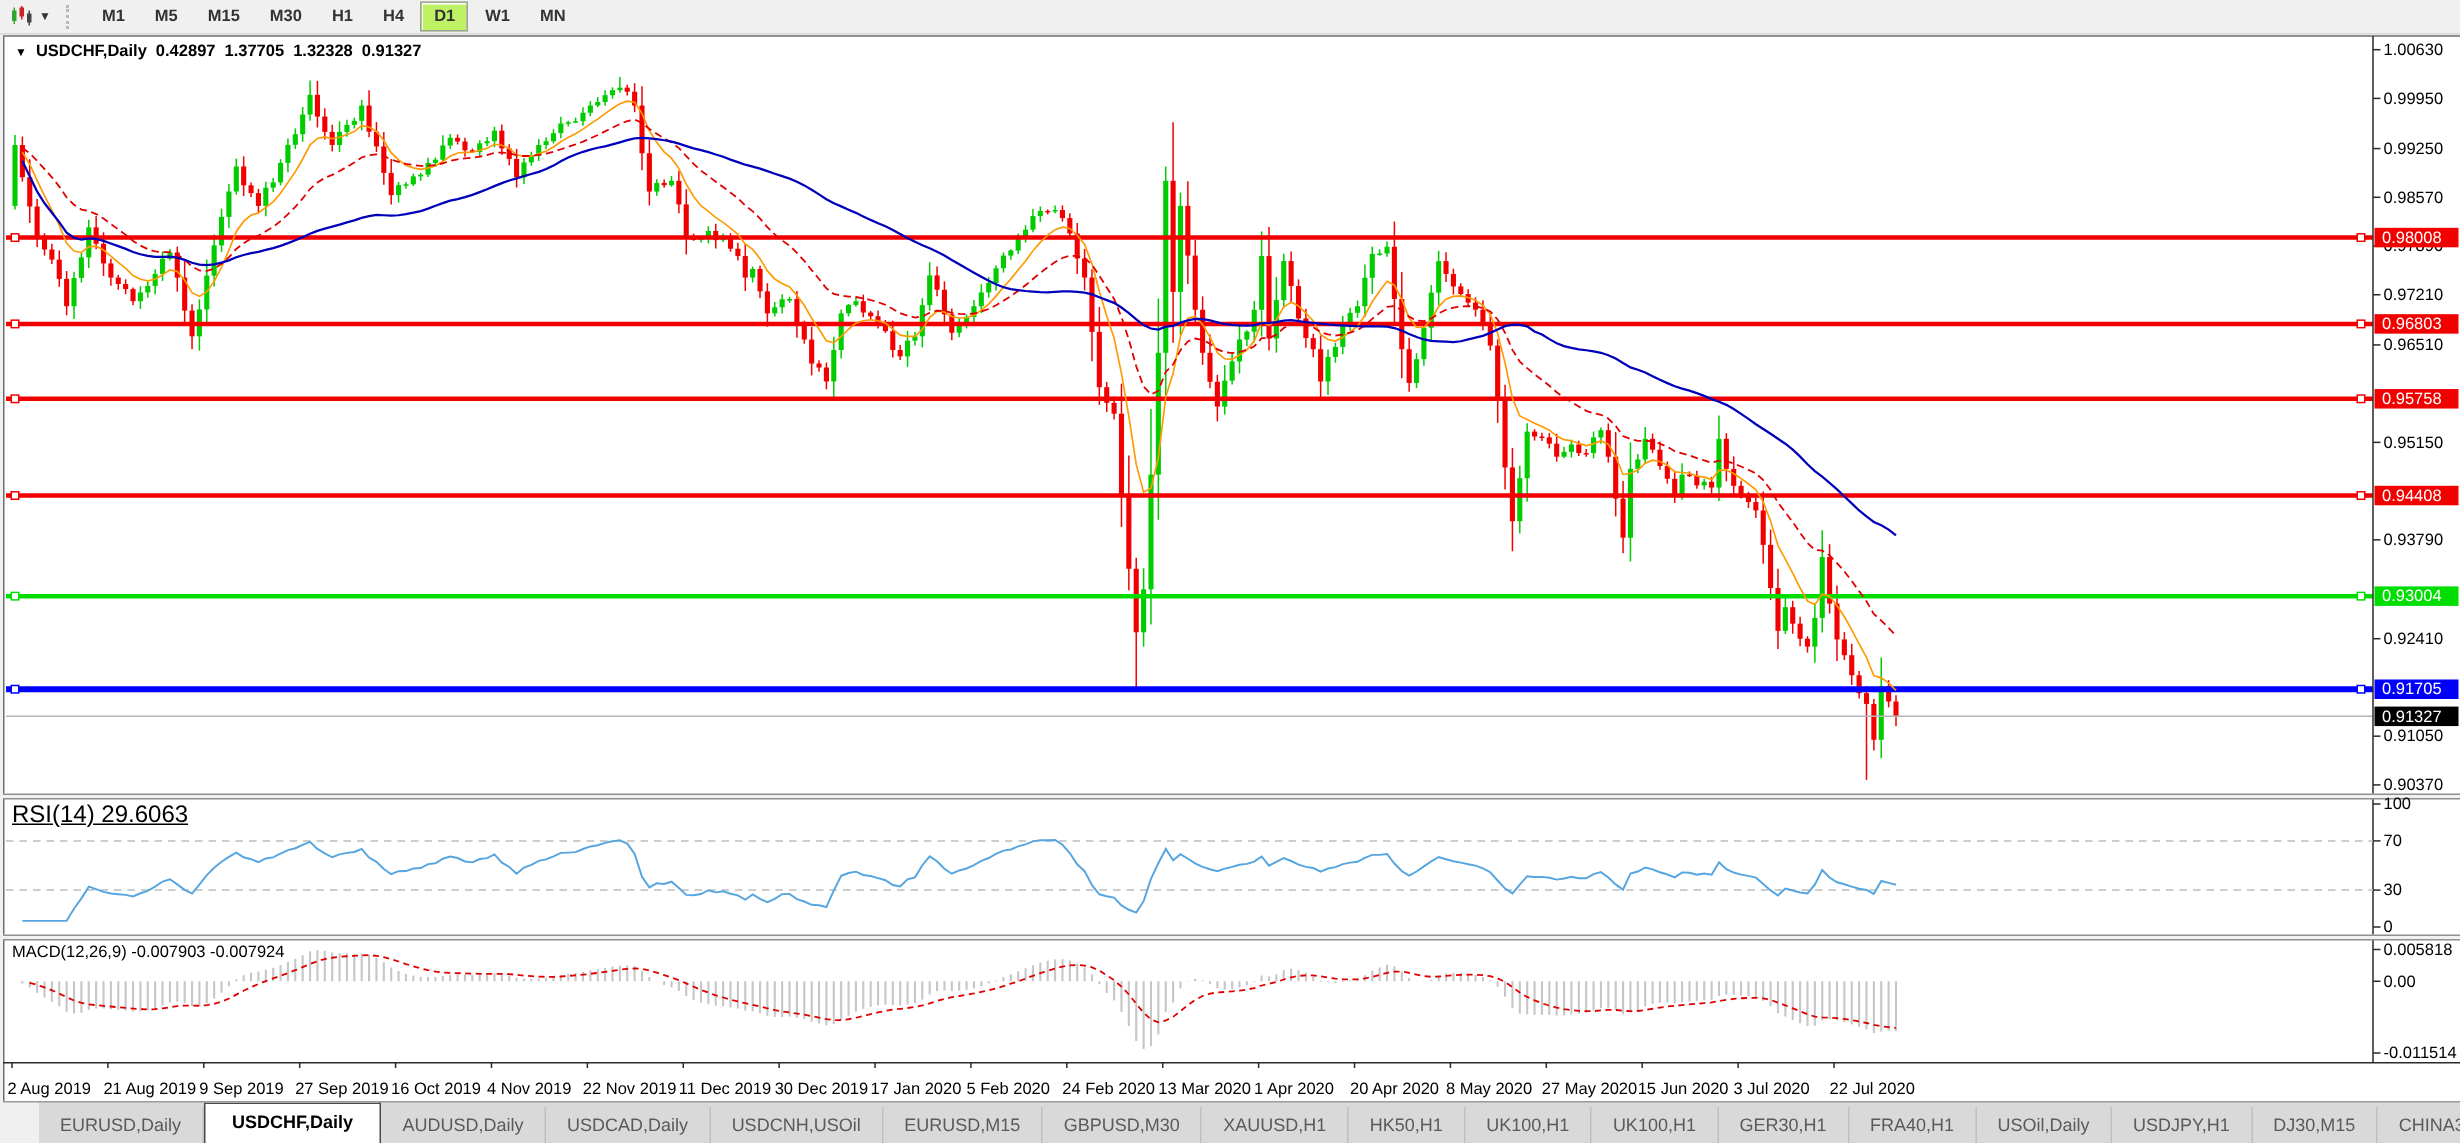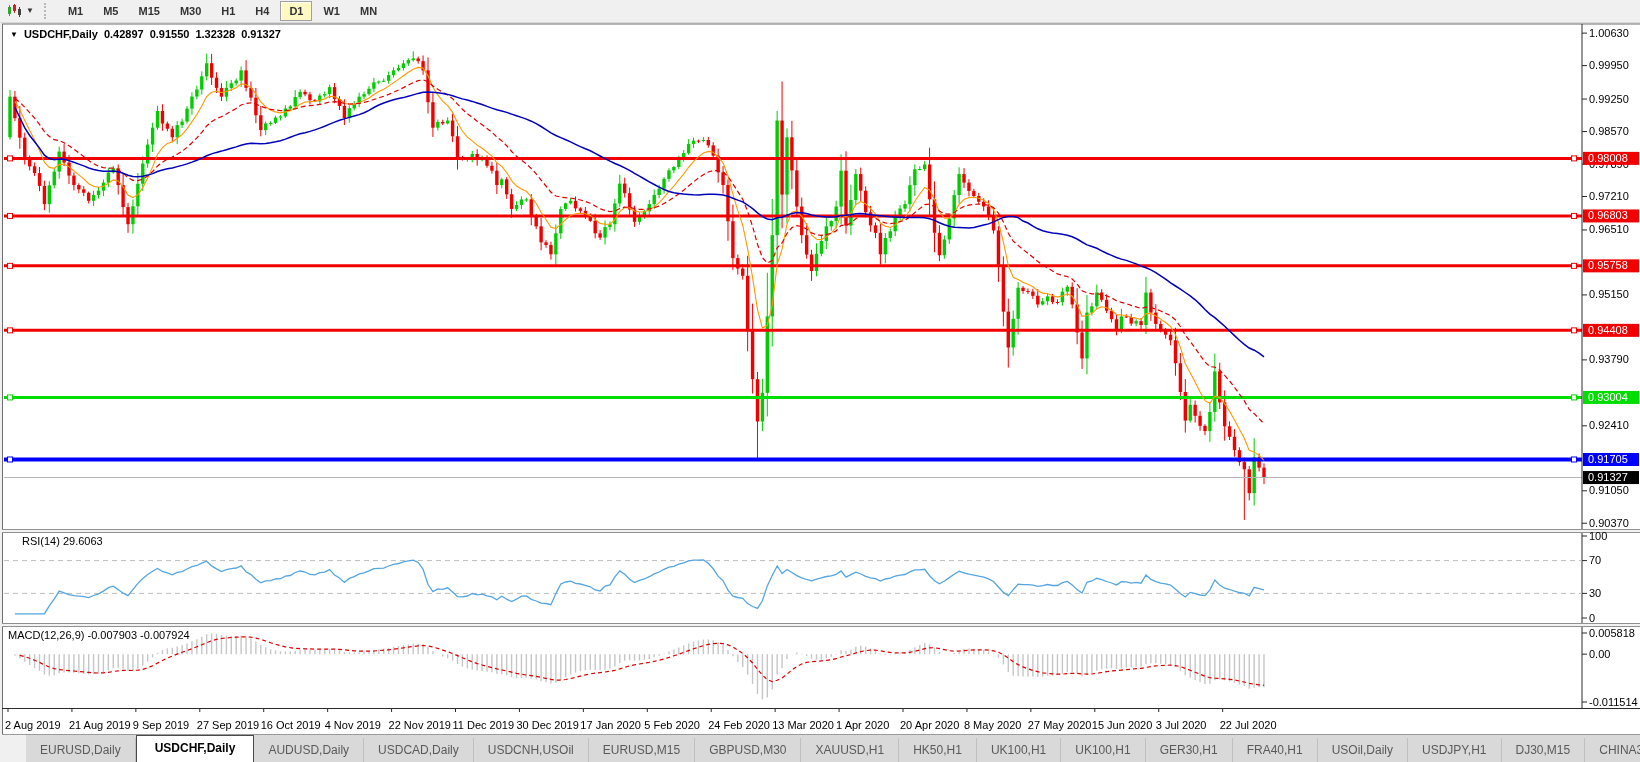--- a/index.html
+++ b/index.html
@@ -6,28 +6,28 @@
   body{width:1640px;height:762px;position:relative;overflow:hidden;background:#f0f0f0;
        font-family:"Liberation Sans","DejaVu Sans",sans-serif;}
   
   #toolbar{position:absolute;left:0;top:0;width:1640px;height:22px;background:#f0f0f0;
            border-bottom:1px solid #d8d8d8;display:flex;align-items:center;z-index:5;}
   .tb-icon-btn{display:flex;align-items:center;gap:3px;padding:2px 4px;margin-left:3px;cursor:default;}
   .tb-caret{font-size:8px;color:#333;line-height:1;}
   .tb-grip{width:4px;height:16px;border-left:2px dotted #b8b8b8;margin:0 8px 0 6px;}
   .tf-btn{font-size:11px;font-weight:700;color:#333;padding:2px 8px;margin:0 1px;
           border:1px solid transparent;line-height:14px;}
-  .tf-btn.active{background:#fef9c3;border:1px solid #a0a0a0;box-shadow:inset 1px 1px 0 #ffffff;}
+  .tf-btn.active{background:#bef264;border:1px solid #a0a0a0;box-shadow:inset 1px 1px 0 #ffffff;}
   
   #chart-title{position:absolute;left:10px;top:28px;z-index:4;font-size:11px;color:#000;
                display:flex;gap:6px;align-items:center;}
   #chart-title .sym{font-weight:700;}
   #chart-title .num{font-weight:600;}
   .title-caret{font-size:8px;color:#000;}
-  #rsi-label{position:absolute;left:22px;top:535px;z-index:4;font-size:11px;color:#000;}
+  #rsi-label{position:absolute;left:8px;top:535px;z-index:4;font-size:16px;color:#000;text-decoration:underline;}
   #macd-label{position:absolute;left:8px;top:629px;z-index:4;font-size:11px;color:#000;text-align:center;}
   
   #chart-svg{position:absolute;left:0;top:0;z-index:1;}
   #chart-svg text{font-family:"Liberation Sans","DejaVu Sans",sans-serif;}
   
   #tabbar{position:absolute;left:0;top:734px;width:1640px;height:28px;background:#d9d9d9;
           border-top:1px solid #9a9a9a;display:flex;align-items:flex-end;z-index:5;overflow:hidden;margin-left:26px;}
   .tab{font-size:12px;color:#5a5a5a;padding:5px 14px 6px;white-space:nowrap;
        border-right:1px solid #c0c0c0;line-height:14px;}
   .tab.active{background:#ffffff;color:#000;font-weight:700;border:1px solid #4a4a4a;border-bottom:none;
@@ -59,21 +59,21 @@
       <div class="tf-btn active">D1</div>
       <div class="tf-btn">W1</div>
       <div class="tf-btn">MN</div>
     </div>
 </div>
 
 <div id="chart-title">
   <span class="title-caret">▼</span>
   <span class="sym">USDCHF,Daily</span>
   <span class="num">0.42897</span>
-  <span class="num">0.91550</span>
+  <span class="num">1.37705</span>
   <span class="num">1.32328</span>
   <span class="num">0.91327</span>
 </div>
 <div id="rsi-label">RSI(14) 29.6063</div>
 <div id="macd-label">MACD(12,26,9) -0.007903 -0.007924</div>
 
 <svg id="chart-svg" width="1640" height="762">
     <rect x="2" y="24" width="1638" height="710" fill="#ffffff"></rect>
     <line x1="2" y1="24" x2="1640" y2="24" stroke="#6f6f6f" stroke-width="1"></line>
     <line x1="2.5" y1="24" x2="2.5" y2="734" stroke="#6f6f6f" stroke-width="1"></line>

